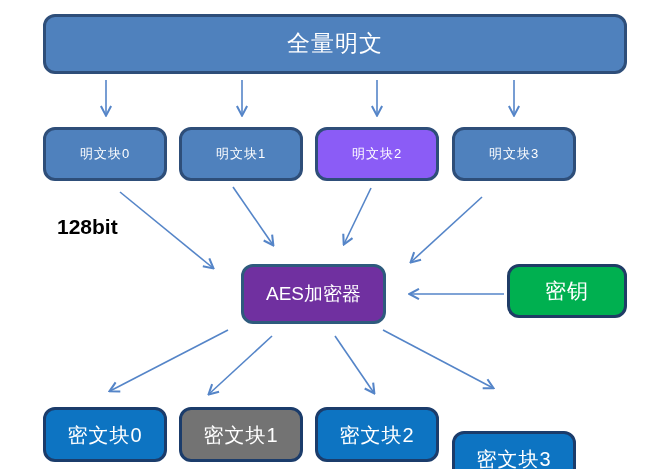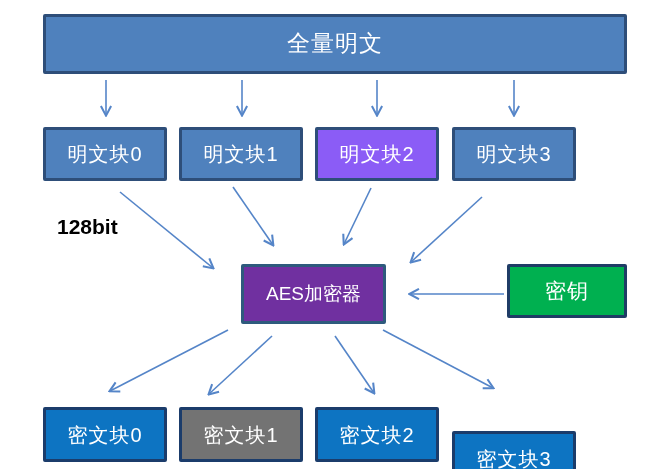--- a/index.html
+++ b/index.html
@@ -25,34 +25,34 @@
   }
   .box {
     position: absolute;
     box-sizing: border-box;
     display: flex;
     align-items: center;
     justify-content: center;
     color: #ffffff;
     border-style: solid;
     border-width: 3px;
-    border-radius: 2px;
+    border-radius: 12px;
     text-align: center;
     line-height: 1.1;
     letter-spacing: 1px;
   }
   .box-top {
     left: 43px; top: 14px;
     width: 584px; height: 60px;
     font-size: 23px;
   }
   .row-box {
     top: 127px;
     width: 124px; height: 54px;
-    font-size: 20px;
+    font-size: 13px;
   }
   .bottom-box {
     top: 407px;
     width: 124px; height: 55px;
     font-size: 20px;
   }
   .col-0 { left: 43px; }
   .col-1 { left: 179px; }
   .col-2 { left: 315px; }
   .col-3 { left: 452px; }

